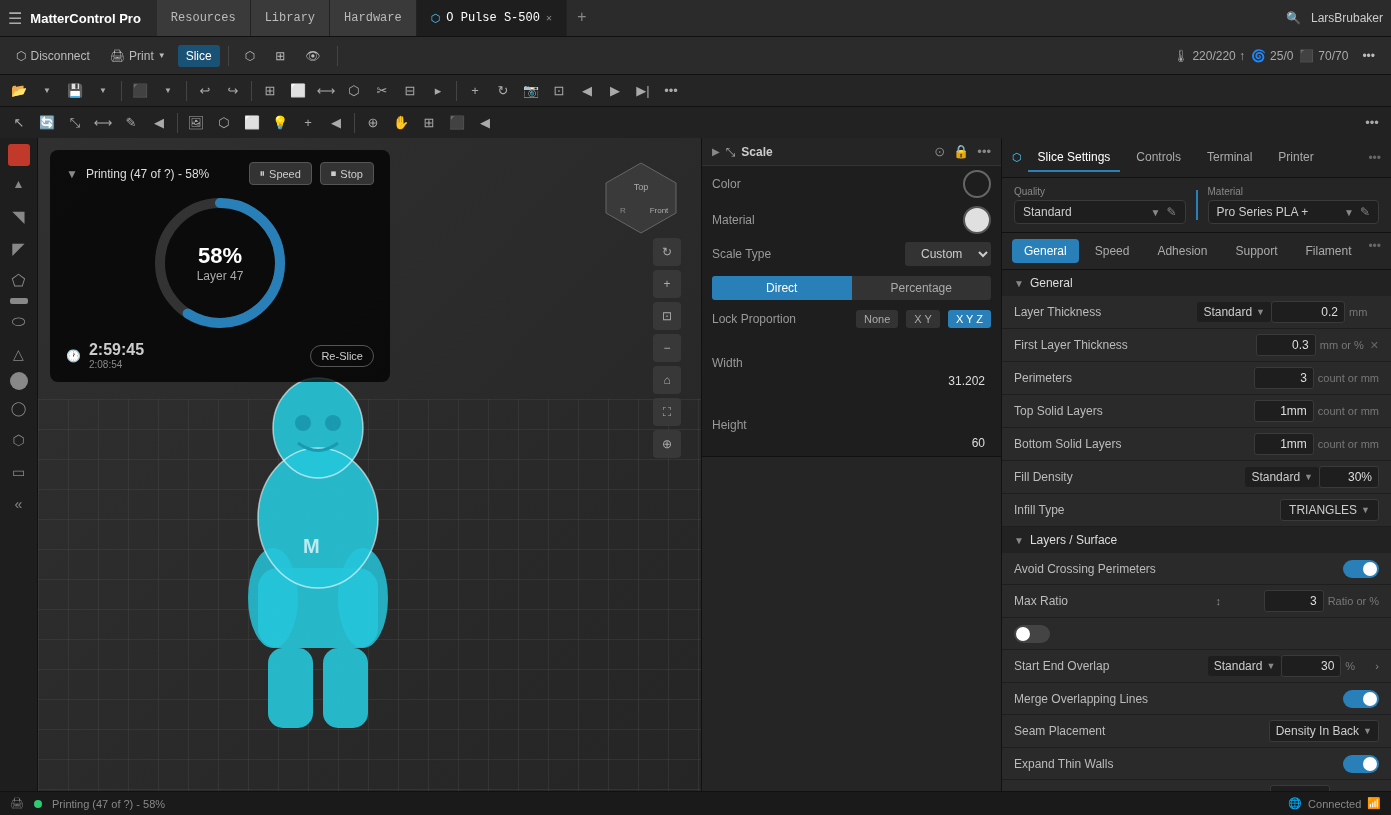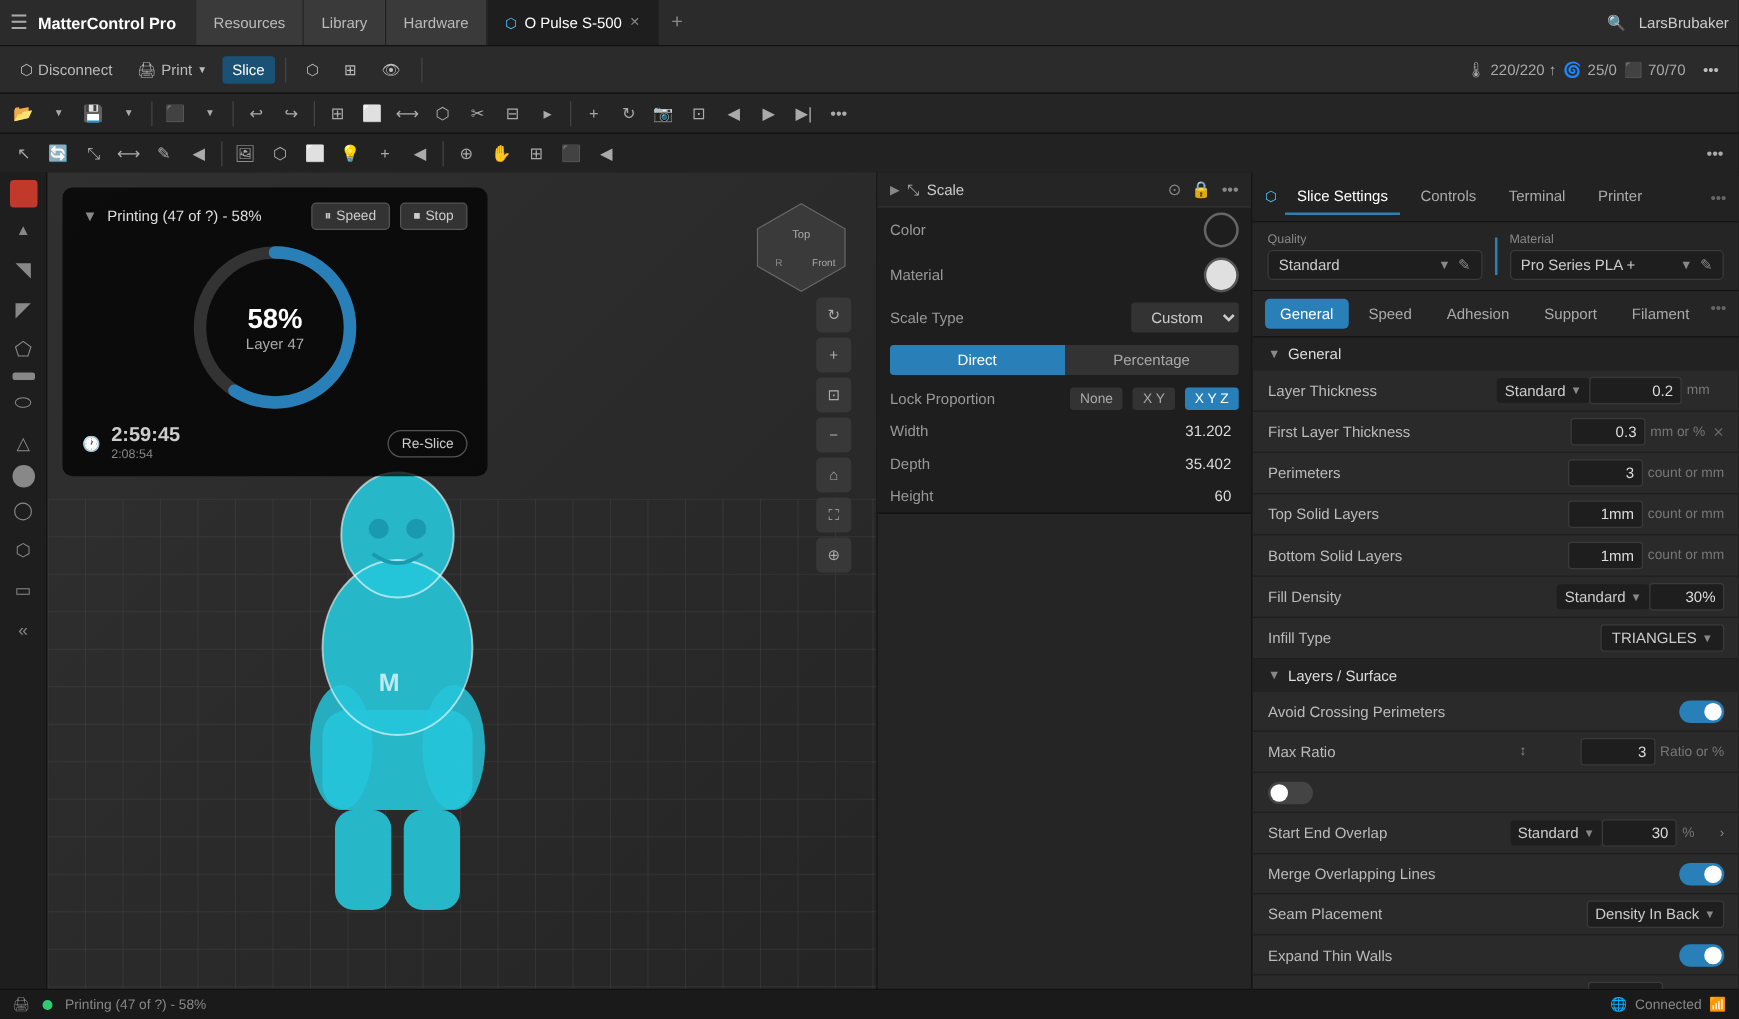--- a/index.html
+++ b/index.html
@@ -2,21 +2,21 @@
 <html><head>
   <meta charset="utf-8">
   <style>
     * { box-sizing: border-box; margin: 0; padding: 0; }
     body { background: #1a1a1a; color: #ccc; font-family: 'Segoe UI', Arial, sans-serif; font-size: 12px; width: 1391px; height: 815px; overflow: hidden; }
 
     
     .title-bar { display: flex; align-items: center; background: #2b2b2b; height: 36px; padding: 0 8px; gap: 8px; }
     .title-bar .hamburger { color: #aaa; font-size: 16px; cursor: pointer; }
     .title-bar .app-name { color: #fff; font-weight: bold; font-size: 13px; margin-right: 8px; }
-    .tabs-bar { display: flex; align-items: stretch; flex: 1; height: 36px; }
+    .tabs-bar { display: flex; align-items: stretch; flex: 1; height: 36px; font-family: Liberation Mono, monospace; }
     .tab { display: flex; align-items: center; padding: 0 14px; background: #3a3a3a; color: #bbb; font-size: 12px; border-right: 1px solid #222; cursor: pointer; gap: 6px; }
     .tab.active { background: #1e1e1e; color: #fff; }
     .tab .close-btn { color: #888; font-size: 10px; }
     .tab-add { display: flex; align-items: center; padding: 0 10px; color: #888; cursor: pointer; font-size: 16px; }
     .title-bar-right { display: flex; align-items: center; gap: 10px; margin-left: auto; }
     .search-icon-btn { color: #aaa; cursor: pointer; }
     .user-name { color: #ccc; font-size: 12px; }
 
     
     .toolbar { display: flex; align-items: center; background: #2b2b2b; height: 38px; padding: 0 8px; gap: 4px; border-top: 1px solid #111; }
@@ -80,41 +80,41 @@
     .status-dot { width: 8px; height: 8px; border-radius: 50%; background: #2ecc71; }
 
     
     .right-panel { width: 300px; background: #252525; display: flex; flex-direction: column; border-left: 1px solid #111; }
     
     
     .scale-section { background: #1e1e1e; border-bottom: 1px solid #111; }
     .scale-header { display: flex; align-items: center; padding: 6px 10px; gap: 6px; background: #252525; }
     .scale-header-arrow { color: #888; font-size: 10px; }
     .scale-header-icon { color: #aaa; font-size: 12px; }
-    .scale-header-title { color: #ccc; font-size: 12px; font-weight: 400; flex: 1; }
+    .scale-header-title { color: #ccc; font-size: 12px; font-weight: 700; flex: 1; }
     .scale-header-btns { display: flex; gap: 8px; }
     .scale-hdr-btn { color: #888; cursor: pointer; font-size: 13px; }
 
     .scale-divider { height: 1px; background: #333; margin: 0; }
 
     
     .scale-tabs { display: flex; margin: 6px 10px; gap: 0; }
     .scale-tab { flex: 1; padding: 5px 0; text-align: center; background: #333; color: #aaa; font-size: 12px; cursor: pointer; border-radius: 3px 0 0 3px; }
     .scale-tab.active { background: #2980b9; color: #fff; }
     .scale-tab:last-child { border-radius: 0 3px 3px 0; }
 
     .lock-row { display: flex; align-items: center; padding: 4px 10px; gap: 8px; }
     .lock-label { color: #999; font-size: 12px; flex: 1; }
     .lock-opts { display: flex; gap: 8px; }
     .lock-opt { padding: 3px 8px; background: #333; color: #aaa; border-radius: 3px; font-size: 11px; cursor: pointer; }
     .lock-opt.active { background: #2980b9; color: #fff; }
 
     .dim-row { display: flex; align-items: center; padding: 3px 10px; }
     .dim-label { color: #999; font-size: 12px; width: 60px; }
-    .dim-input { flex: 1; background: #1e1e1e; border: none; color: #ddd; font-size: 12px; text-align: right; padding: 3px 6px; border-radius: 3px; }
+    .dim-input { flex: 1; background: #1e1e1e; border: none; color: #ddd; font-size: 12px; text-align: right; padding: 3px 6px; border-radius: 3px; margin-top: 36px; }
 
     
     .prop-row { display: flex; align-items: center; padding: 4px 10px; }
     .prop-label { color: #999; font-size: 12px; flex: 1; }
     .color-swatch { width: 28px; height: 28px; border-radius: 50%; border: 2px solid #555; cursor: pointer; }
     .color-swatch.white { background: #e0e0e0; }
     .scale-type-row { display: flex; align-items: center; padding: 4px 10px; }
     .scale-type-label { color: #999; font-size: 12px; flex: 1; }
     .scale-type-select { background: #333; border: none; color: #ccc; padding: 4px 12px; border-radius: 3px; font-size: 12px; cursor: pointer; }
 
@@ -433,24 +433,20 @@
           <span class="lock-opt">X Y</span>
           <span class="lock-opt active">X Y Z</span>
         </div>
       </div>
 
       <div class="dim-row">
         <span class="dim-label">Width</span>
         <input class="dim-input" type="text" value="31.202" style="">
       </div>
       <div class="dim-row">
-        <span class="dim-label">Depth</span>
-        <input class="dim-input" type="text" value="35.402" style="">
-      </div>
-      <div class="dim-row">
         <span class="dim-label">Height</span>
         <input class="dim-input" type="text" value="60" style="">
       </div>
     </div>
   </div>
 
   <div class="slice-panel">
 
     <div class="slice-tabs-row">
       <span style="color:#4fc3f7;font-size:11px;">⬡</span>

